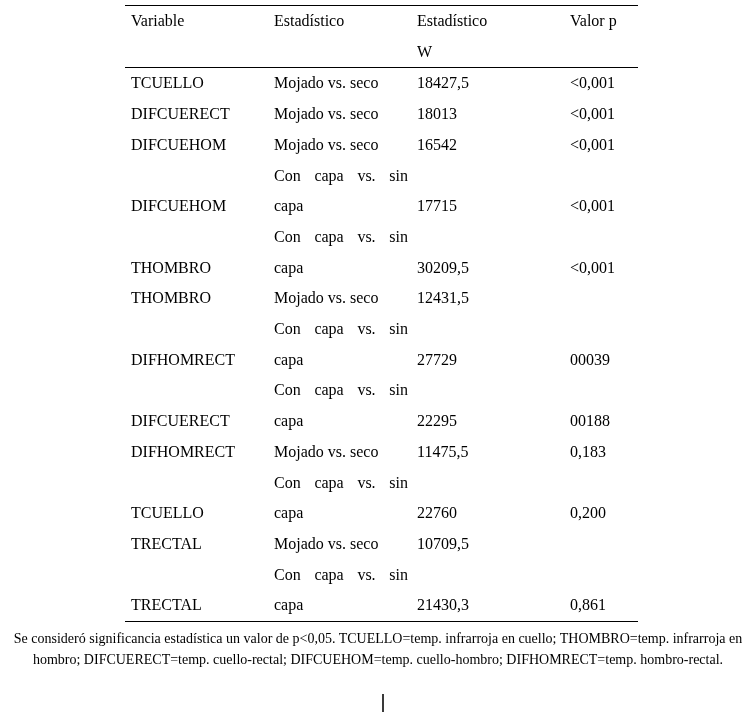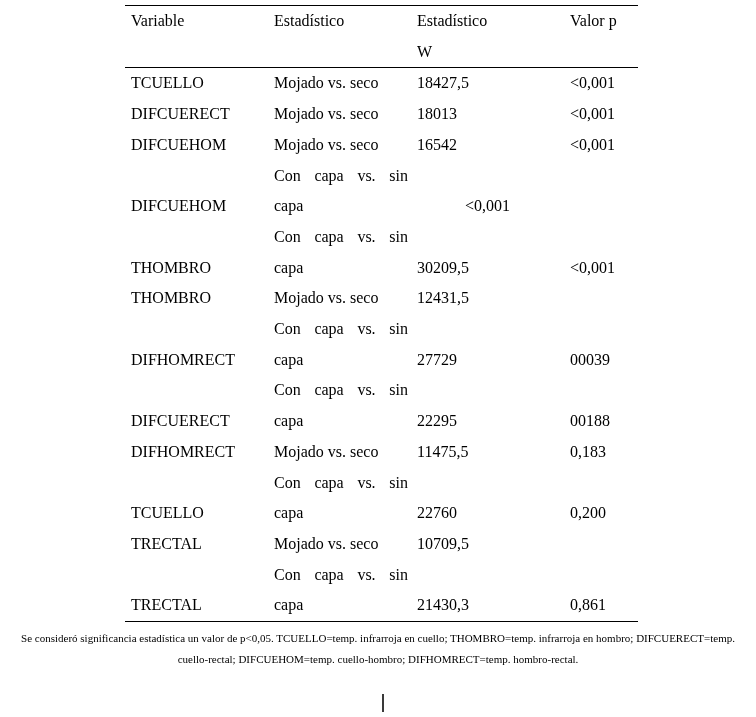--- a/index.html
+++ b/index.html
@@ -31,21 +31,21 @@
   .c4 { width: 116px; padding-left: 3px; margin-left: 45px; }
   .th .hline { display: block; min-height: 30.7px; }
   .thead { min-height: 61px; }
 
   .footnote {
     position: absolute;
     left: 0; top: 628px;
     width: 756px;
     padding: 0 12px;
     text-align: center;
-    font-size: 11px;
+    font-size: 14px;
     line-height: 21px;
   }
 
   .text-cursor {
     position: absolute;
     left: 382px; top: 694px;
     width: 2px; height: 18px;
     background: #3a3a3a;
   }
 </style>
@@ -87,20 +87,21 @@
       </div>
       <div class="tr">
         <div class="td c1">DIFCUEHOM</div>
         <div class="td c2">Mojado vs. seco</div>
         <div class="td c3">16542</div>
         <div class="td c4">&lt;0,001</div>
       </div>
       <div class="tr">
         <div class="td c1">DIFCUEHOM</div>
         <div class="td c2">Con capa vs. sin capa</div>
+        <div class="td c3">17715</div>
         <div class="td c4">&lt;0,001</div>
       </div>
       <div class="tr">
         <div class="td c1">THOMBRO</div>
         <div class="td c2">Con capa vs. sin capa</div>
         <div class="td c3">30209,5</div>
         <div class="td c4">&lt;0,001</div>
       </div>
       <div class="tr">
         <div class="td c1">THOMBRO</div>

